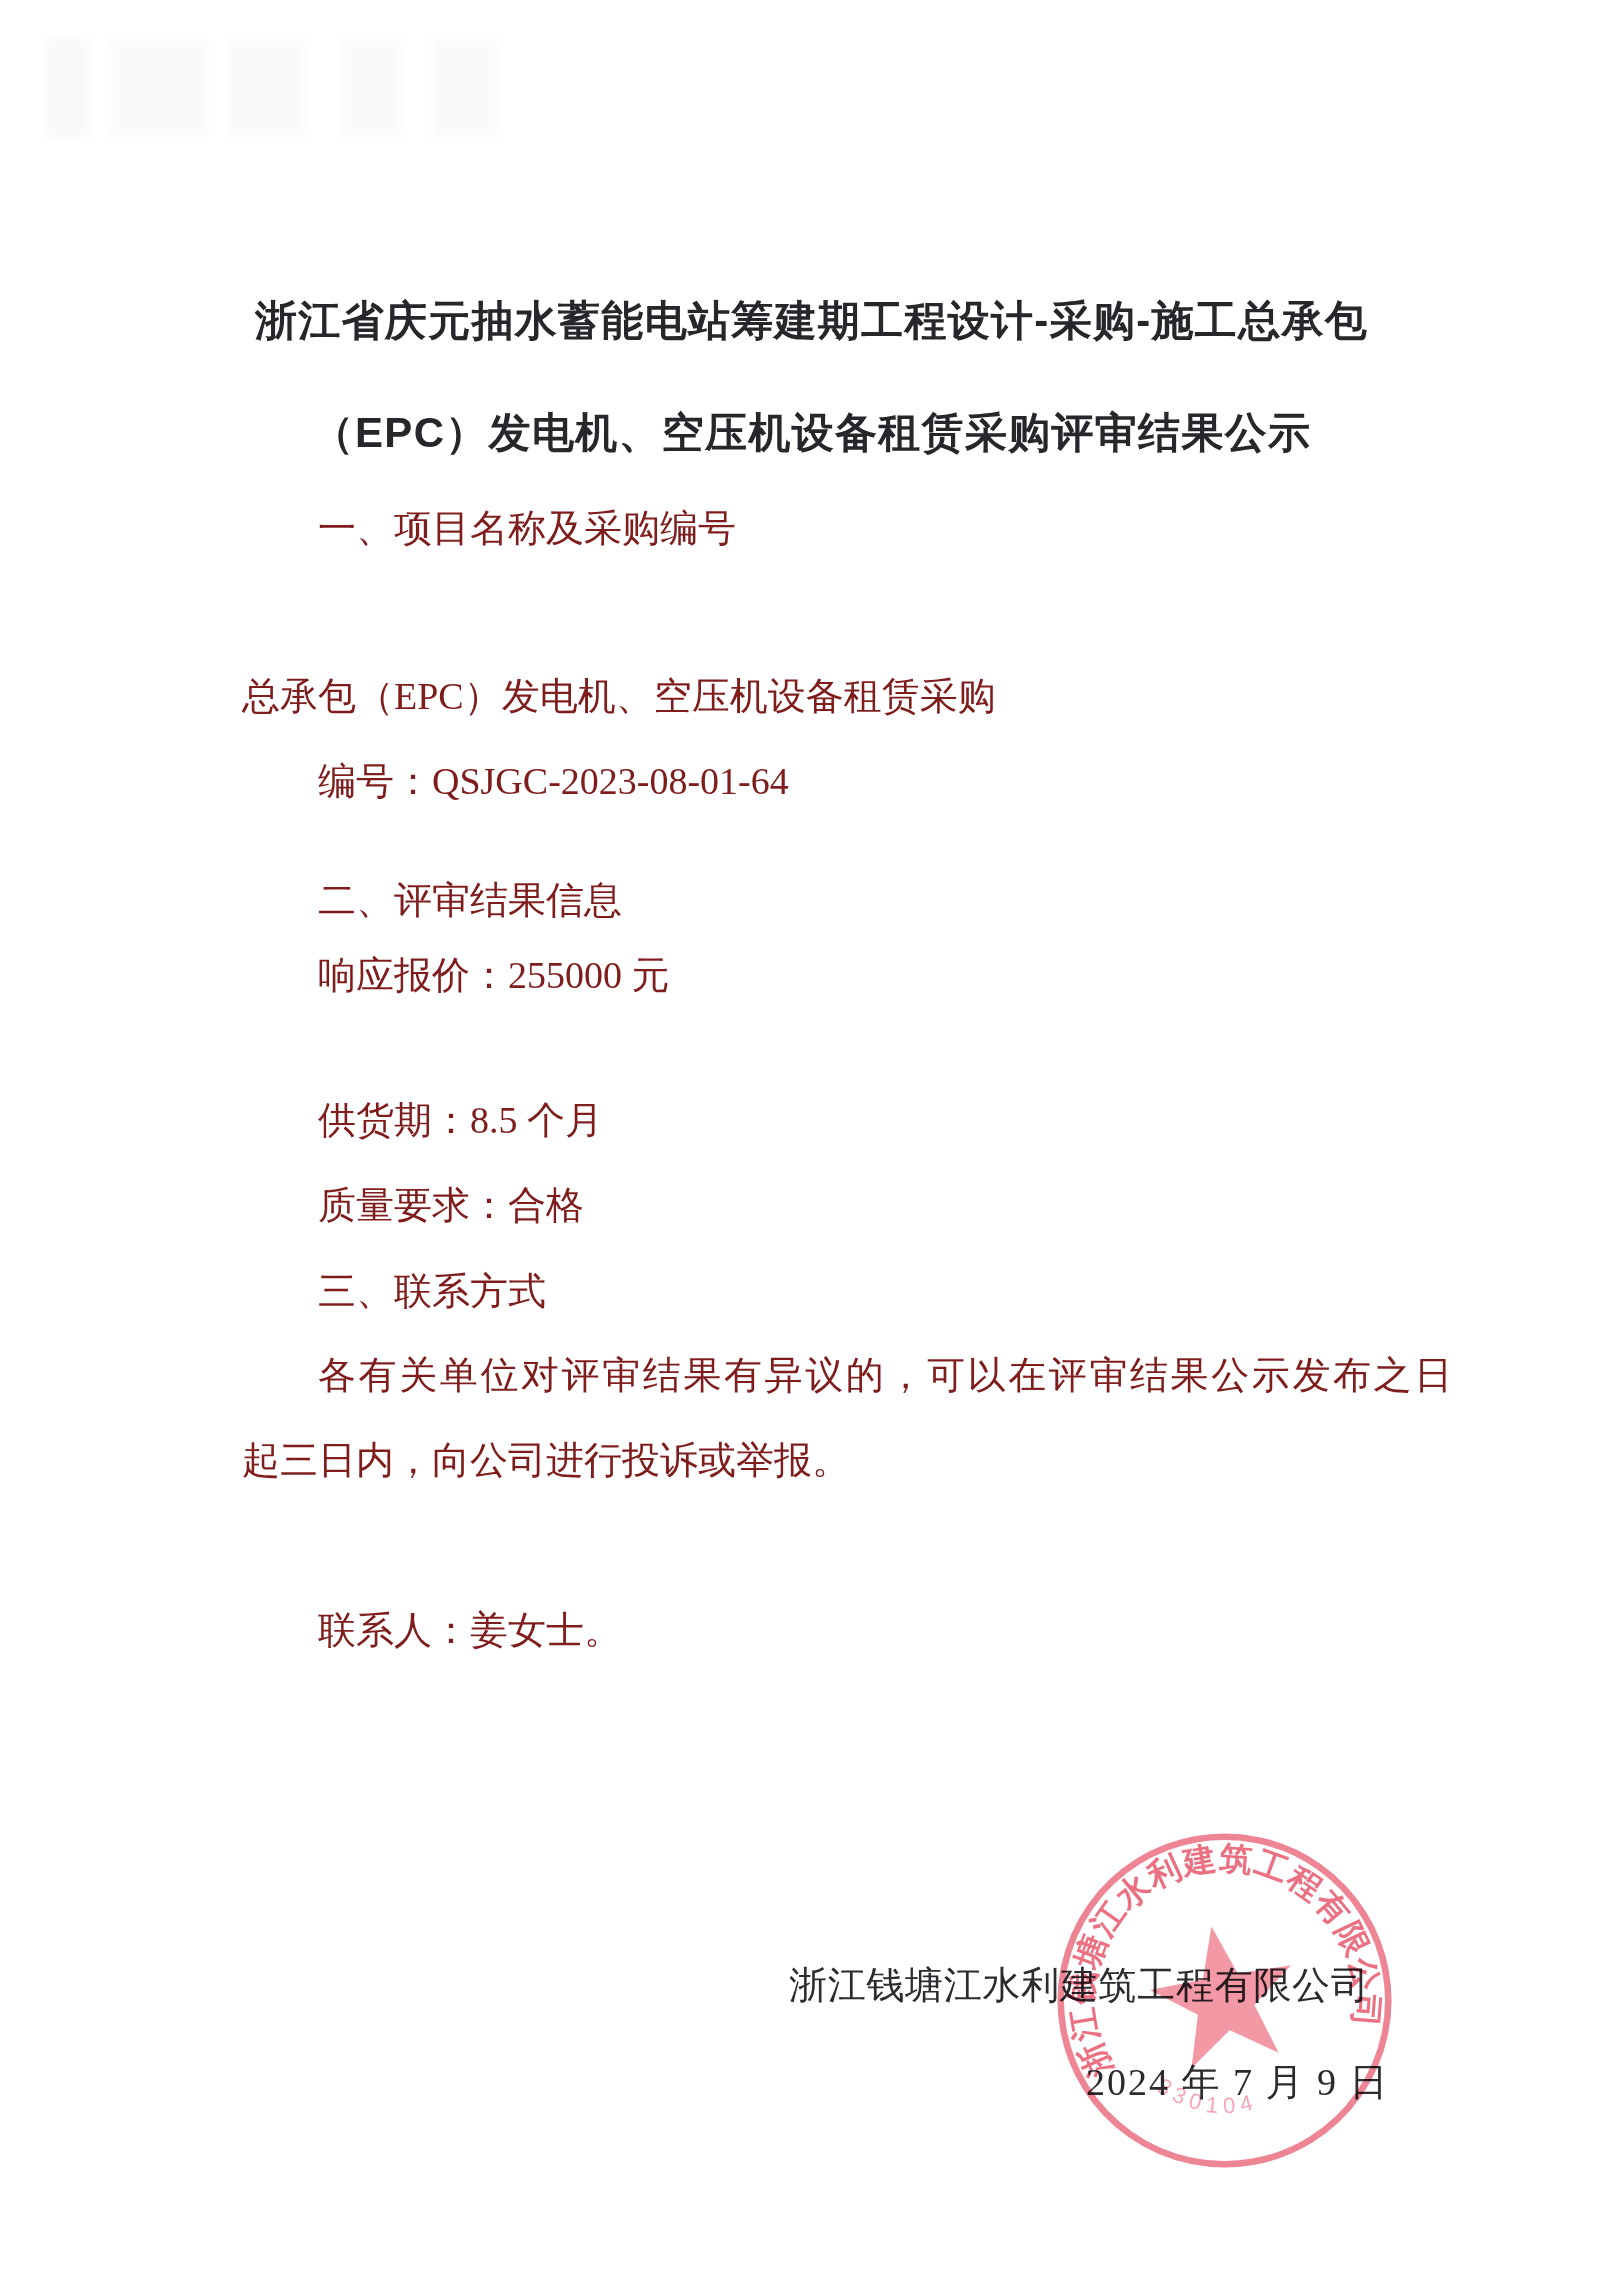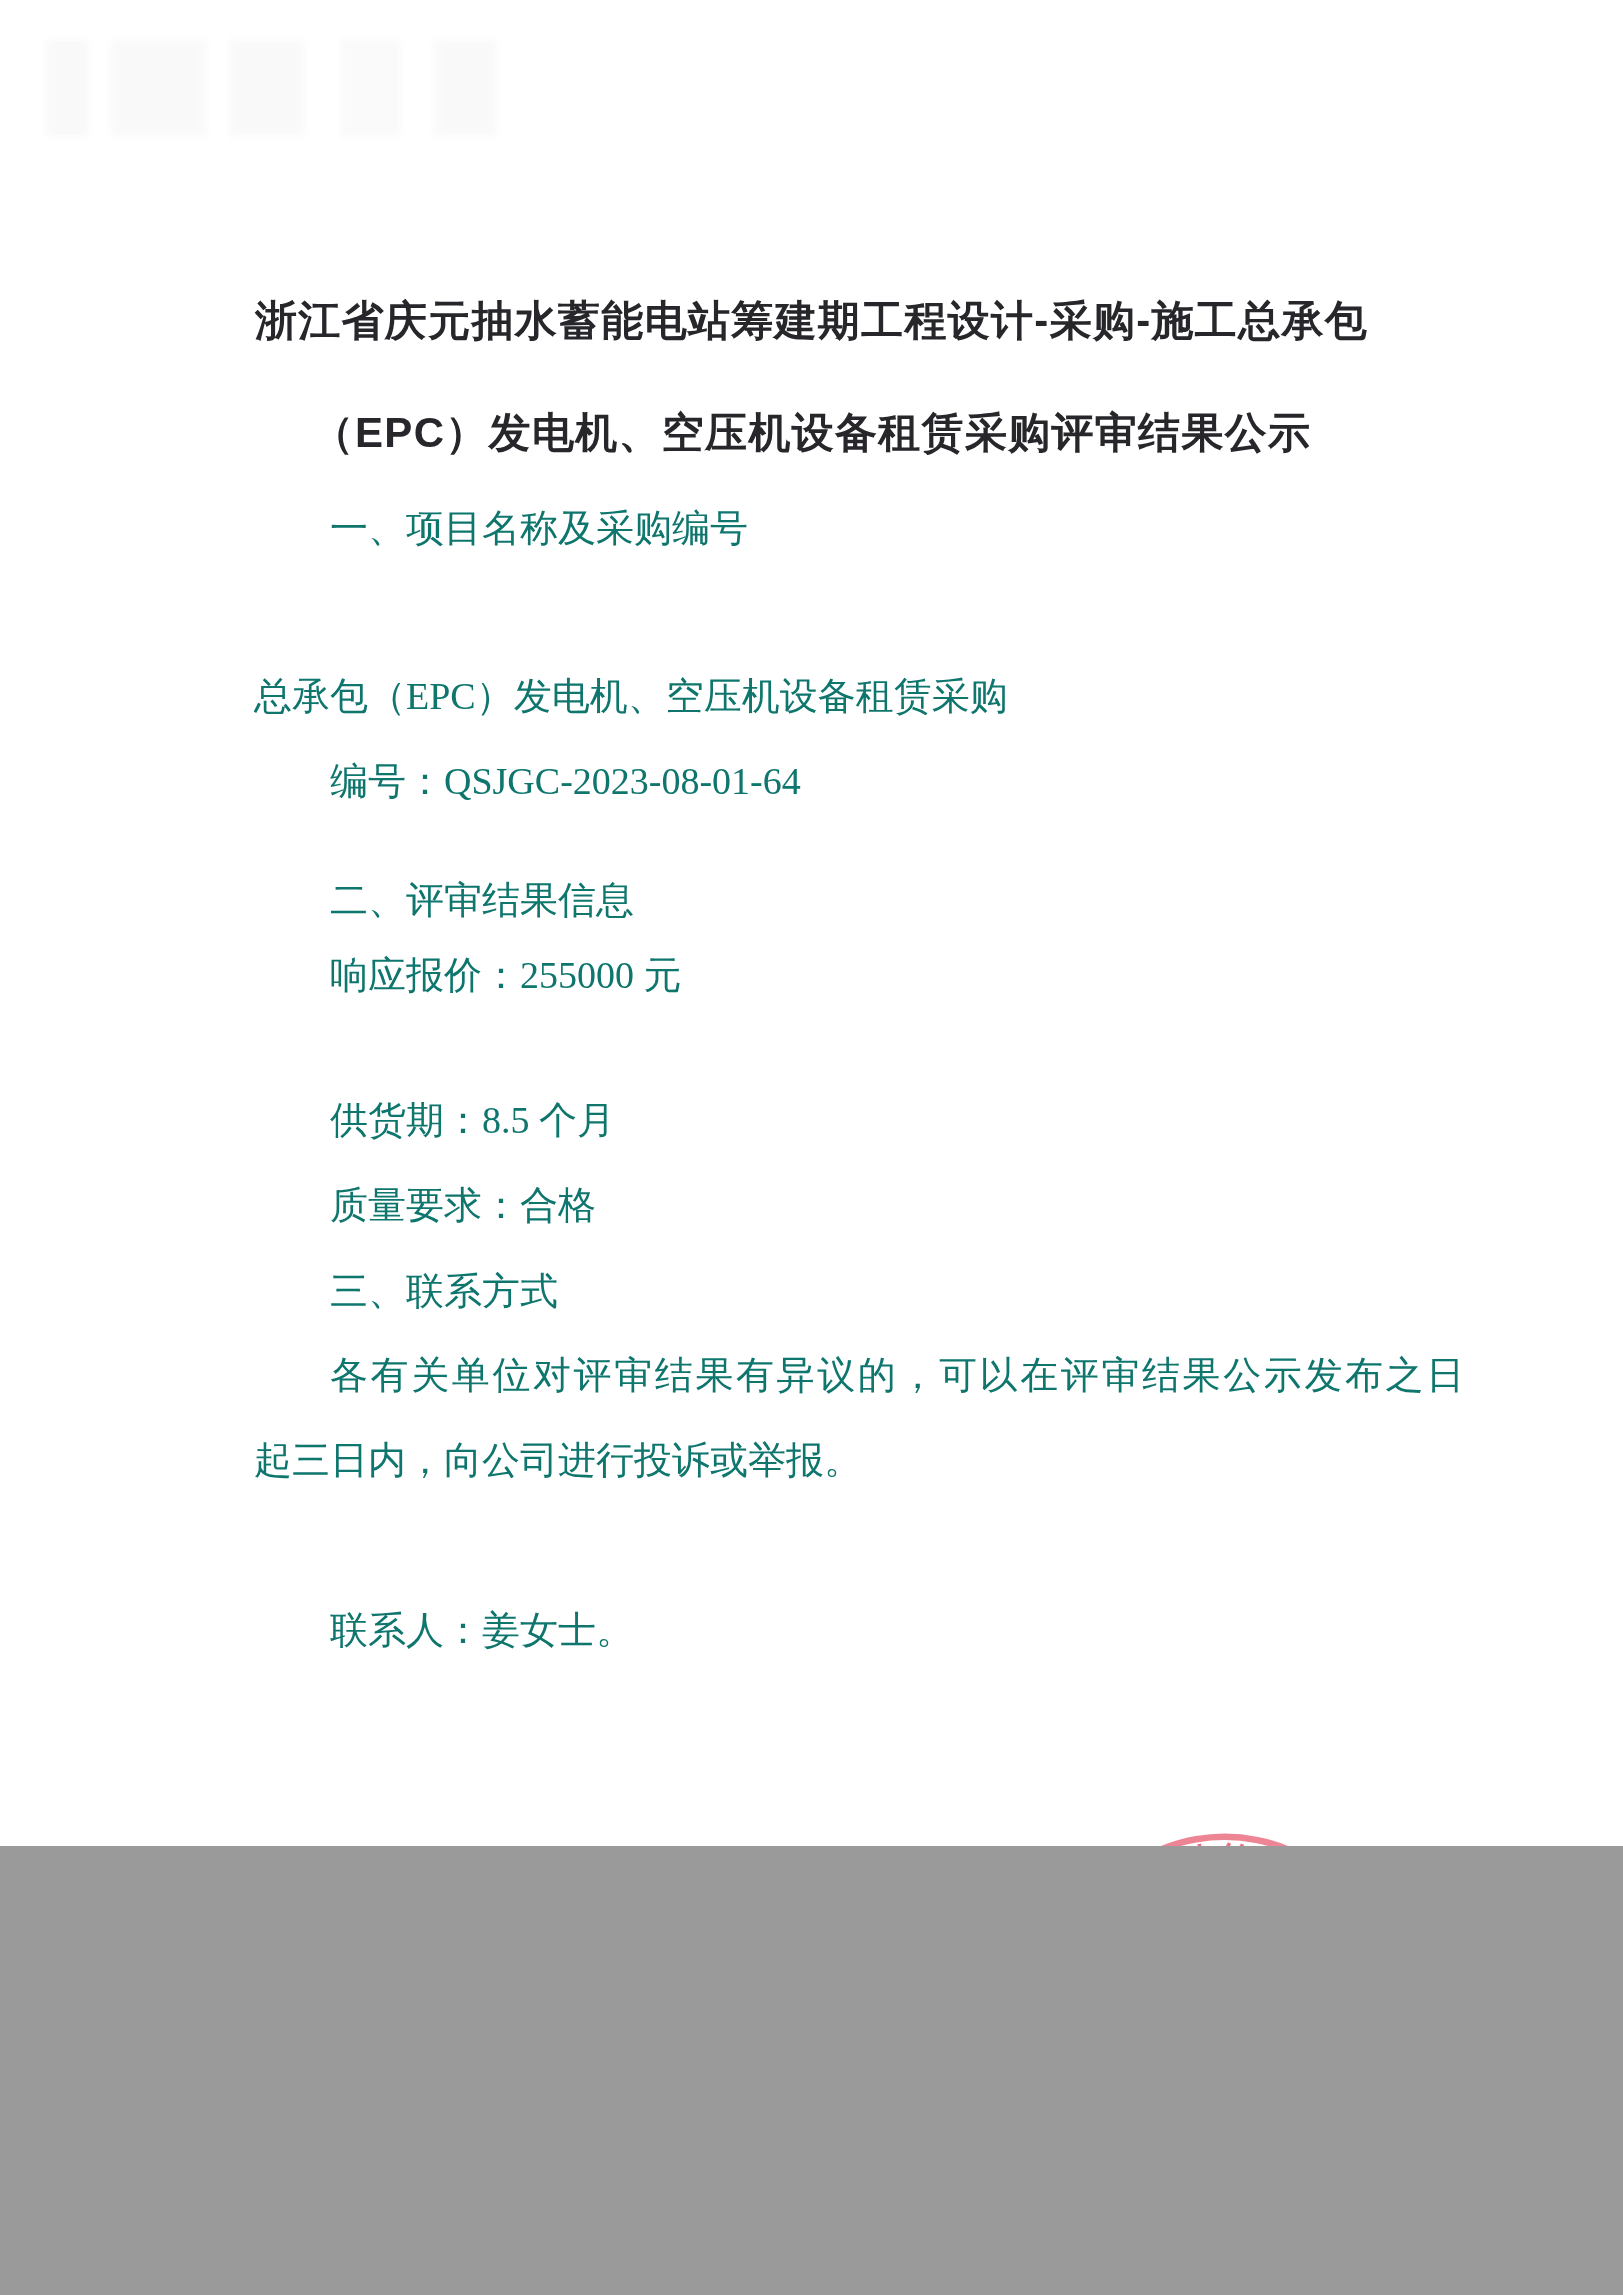--- a/index.html
+++ b/index.html
@@ -1,18 +1,18 @@
 <!DOCTYPE html>
 <html style="font-size:10.5px"><head>
 <meta charset="utf-8">
 <style>
   html,body{margin:0;padding:0;background:#9a9a9a;}
   .page{
     position:relative;
-    width:1623px;height:1846px;
+    width:1623px;height:2295px;
     background:#ffffff;
     overflow:hidden;
     font-family:"Liberation Serif","DejaVu Serif",serif;
     color:#2b2b30;
   }
   
   .artifact{
     position:absolute;left:46px;top:39px;width:537px;height:98px;
     background:
       linear-gradient(90deg,#dfdfe2 0 8%,transparent 8% 12%,#e3e3e6 12% 30%,transparent 30% 34%,
@@ -23,21 +23,21 @@
   .title{
     position:absolute;left:0;width:1623px;text-align:center;
     font-family:"Liberation Sans","DejaVu Sans",sans-serif;
     font-weight:700;font-size:42px;letter-spacing:1.3px;color:#26262b;
     white-space:nowrap;
   }
   .t1{top:293px;}
   .t2{top:405px;}
   .line{
     position:absolute;left:242px;width:1152px;
-    font-size:38px;line-height:48px;white-space:nowrap;color:#0f766e;margin-left:12px;
+    font-size:38px;line-height:48px;white-space:nowrap;color:#7f1d1d;
   }
   .indent{padding-left:76px;}
   .justify{letter-spacing:2.6px;}
   .sig{
     position:absolute;font-size:38px;white-space:nowrap;color:#2b2b30;
   }
   .sig-company{left:789px;top:1960px;letter-spacing:0.7px;}
   .sig-date{left:1086px;top:2057px;letter-spacing:2px;}
   .seal{
     position:absolute;left:1028px;top:1804px;width:393px;height:393px;

